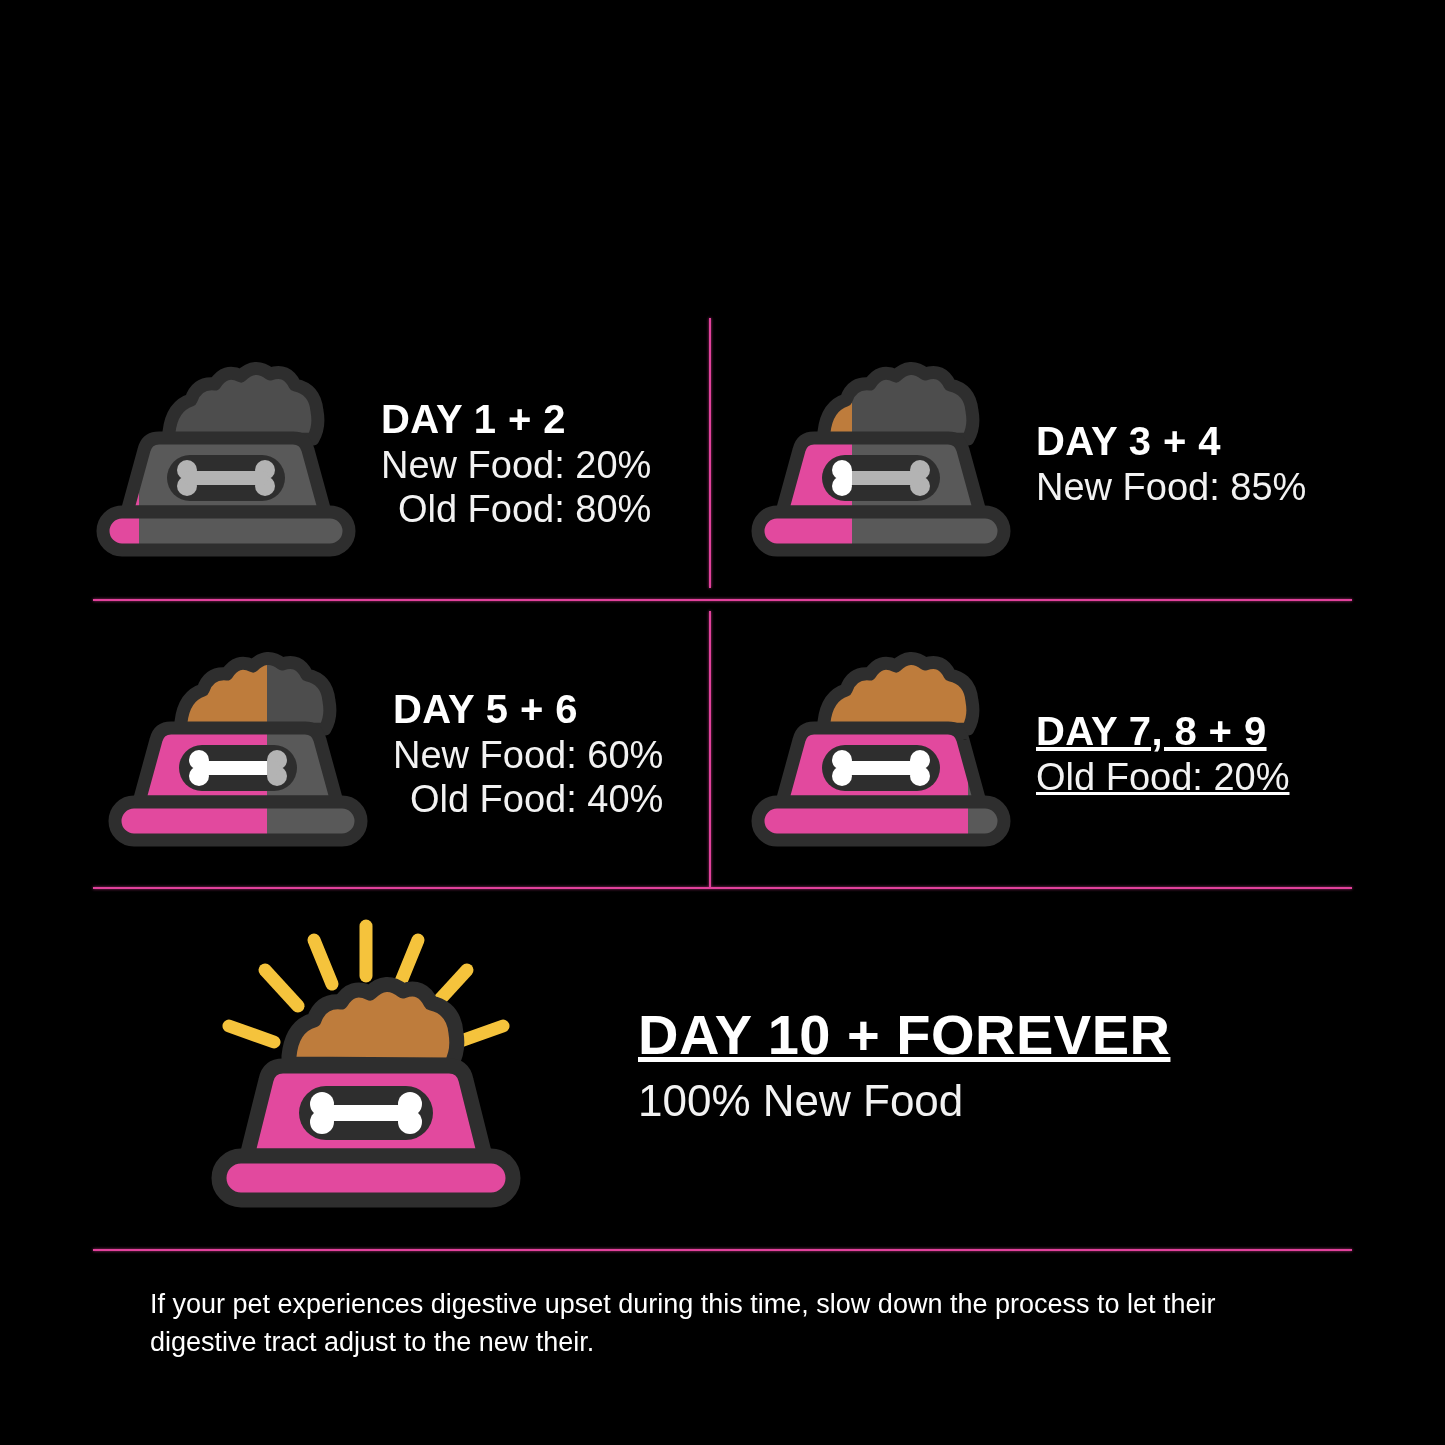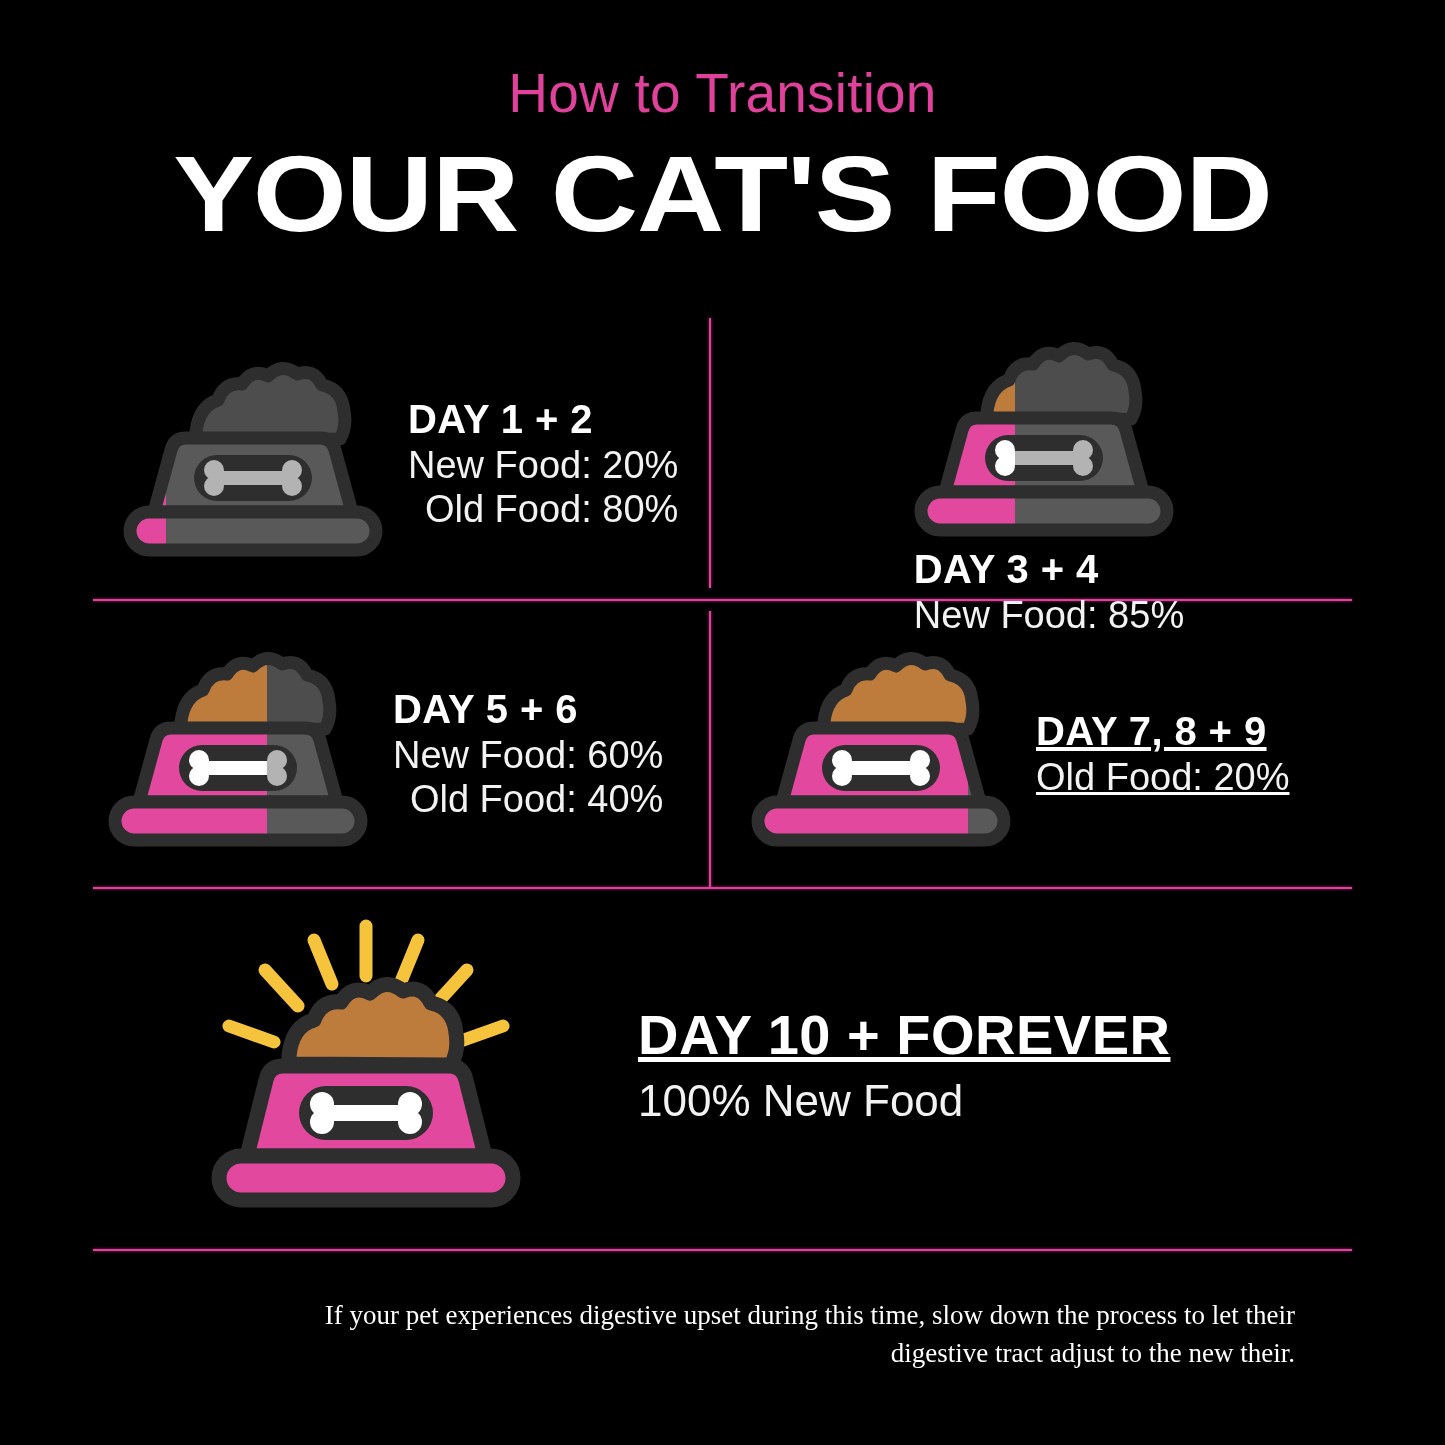--- a/index.html
+++ b/index.html
@@ -140,48 +140,43 @@
     color: #f2f2f2;
     white-space: nowrap;
   }
 
   
   .footer {
     position: absolute;
     left: 150px;
     top: 1285px;
     width: 1145px;
-    text-align: right;
-    font-family: Liberation Serif, serif;
+    text-align: left;
+    font-family: Liberation Sans, sans-serif;
     font-size: 27px;
     line-height: 38px;
     color: #ffffff;
-    margin-top: 11px;
   }
   .footer-line { white-space: nowrap; }
 
   svg { display: block; overflow: visible; }
 </style>
 </head>
 <body>
 
 <div id="infographic">
 
-  <div class="header">
-    <div class="eyebrow">How to Transition</div>
-    <div class="maintitle">YOUR CAT'S FOOD</div>
-  </div>
 
   <div class="rule-v" style="left:709px; top:318px; height:270px;"></div>
   <div class="rule-h" style="left:93px; top:599px; width:1259px;"></div>
   <div class="rule-v" style="left:709px; top:611px; height:276px;"></div>
   <div class="rule-h" style="left:93px; top:887px; width:1259px;"></div>
   <div class="rule-h" style="left:93px; top:1249px; width:1259px;"></div>
 
-  <div class="cell" style="left:108px; top:340px; width:616px; height:245px;">
+  <div class="cell" style="left:81px; top:340px; width:616px; height:245px;">
     <div class="cell-art">
       <svg width="290" height="205" viewBox="0 0 290 205">
         <defs>
           <clipPath id="clipNew1">
               <rect x="0" y="0" width="58" height="205"></rect>
             </clipPath>
           <clipPath id="clipOld1">
               <rect x="58" y="0" width="232" height="205"></rect>
             </clipPath>
         </defs>
@@ -215,21 +210,21 @@
         </g>
       </svg>
     </div>
     <div class="cell-text">
       <div class="day-label">DAY 1 + 2</div>
       <div class="food-line">New Food: 20%</div>
       <div class="food-line">Old Food: 80%</div>
     </div>
   </div>
 
-  <div class="cell" style="left:736px; top:340px; width:616px; height:245px;flex-direction:column;">
+  <div class="cell" style="left:736px; top:340px; width:616px; height:245px;">
     <div class="cell-art">
       <svg width="290" height="205" viewBox="0 0 290 205">
         <defs>
           <clipPath id="clipNew2">
               <rect x="0" y="0" width="116" height="205"></rect>
             </clipPath>
           <clipPath id="clipOld2">
               <rect x="116" y="0" width="174" height="205"></rect>
             </clipPath>
         </defs>

